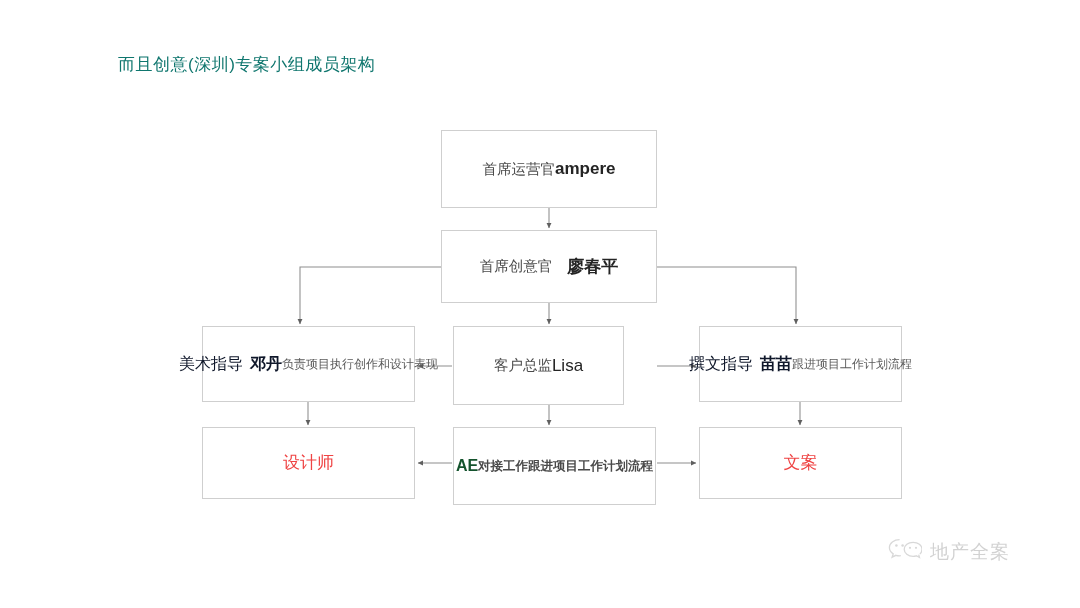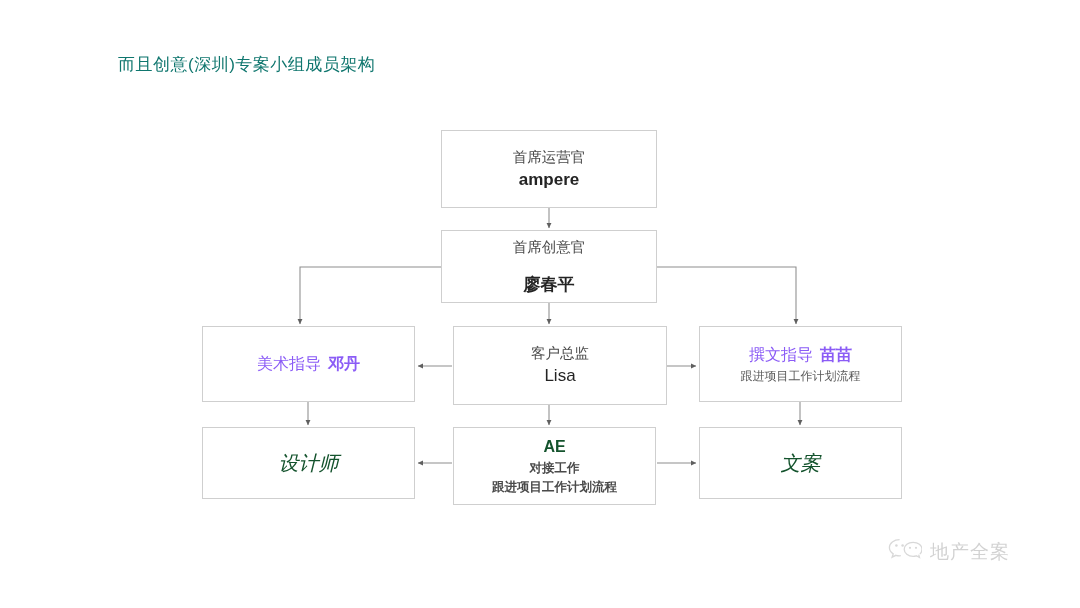--- a/index.html
+++ b/index.html
@@ -34,21 +34,21 @@
     letter-spacing: 0.5px;
     white-space: nowrap;
   }
 
   .node {
     position: absolute;
     box-sizing: border-box;
     border: 1px solid #cfcfcf;
     background: #ffffff;
     display: flex;
-    flex-direction: column;
+    flex-direction: row;
     align-items: center;
     justify-content: center;
     text-align: center;
   }
 
   .node .line-role {
     font-size: 14.5px;
     line-height: 21px;
     color: #4a4a4a;
     white-space: nowrap;
@@ -75,52 +75,51 @@
   .node .line-sub {
     font-size: 12.5px;
     line-height: 19px;
     color: #4a4a4a;
     white-space: nowrap;
     font-weight: bold;
   }
   .node .headline {
     font-size: 16px;
     line-height: 24px;
-    color: #8b5cf6;
+    color: #0f172a;
     white-space: nowrap;
     display: flex;
     align-items: baseline;
     gap: 7px;
   }
   .node .headline .role {
     font-weight: normal;
   }
   .node .headline .person {
     font-weight: bold;
   }
   .node .big-label {
-    font-size: 20px;
+    font-size: 17px;
     line-height: 26px;
-    color: #14532d;
-    white-space: nowrap;
-    font-style: italic;
+    color: #ef4444;
+    white-space: nowrap;
   }
   .node .ae-title {
     font-size: 16px;
     line-height: 24px;
     font-weight: bold;
     color: #14532d;
     white-space: nowrap;
   }
 
   
   #node-coo       { left: 441px; top: 130px; width: 216px; height: 78px; }
   #node-cco       { left: 441px; top: 230px; width: 216px; height: 73px; gap: 15px; }
   #node-art       { left: 202px; top: 326px; width: 213px; height: 76px; }
-  #node-account   { left: 453px; top: 326px; width: 214px; height: 79px; }
+  #node-account   { left: 453px; top: 326px; width: 171px; height: 79px; }
   #node-copylead  { left: 699px; top: 326px; width: 203px; height: 76px; }
   #node-designer  { left: 202px; top: 427px; width: 213px; height: 72px; }
   #node-ae        { left: 453px; top: 427px; width: 203px; height: 78px; }
   #node-copy      { left: 699px; top: 427px; width: 203px; height: 72px; }
 
   .watermark {
     position: absolute;
     left: 888px;
     top: 538px;
     display: flex;
@@ -182,20 +181,21 @@
 <div class="node" id="node-cco">
   <div class="line-role">首席创意官</div>
   <div class="line-name">廖春平</div>
 </div>
 
 <div class="node" id="node-art">
   <div class="headline">
     <span class="role">美术指导</span>
     <span class="person">邓丹</span>
   </div>
+  <div class="line-desc">负责项目执行创作和设计表现</div>
 </div>
 
 <div class="node" id="node-account">
   <div class="line-role">客户总监</div>
   <div class="line-name-plain">Lisa</div>
 </div>
 
 <div class="node" id="node-copylead">
   <div class="headline">
     <span class="role">撰文指导</span>

